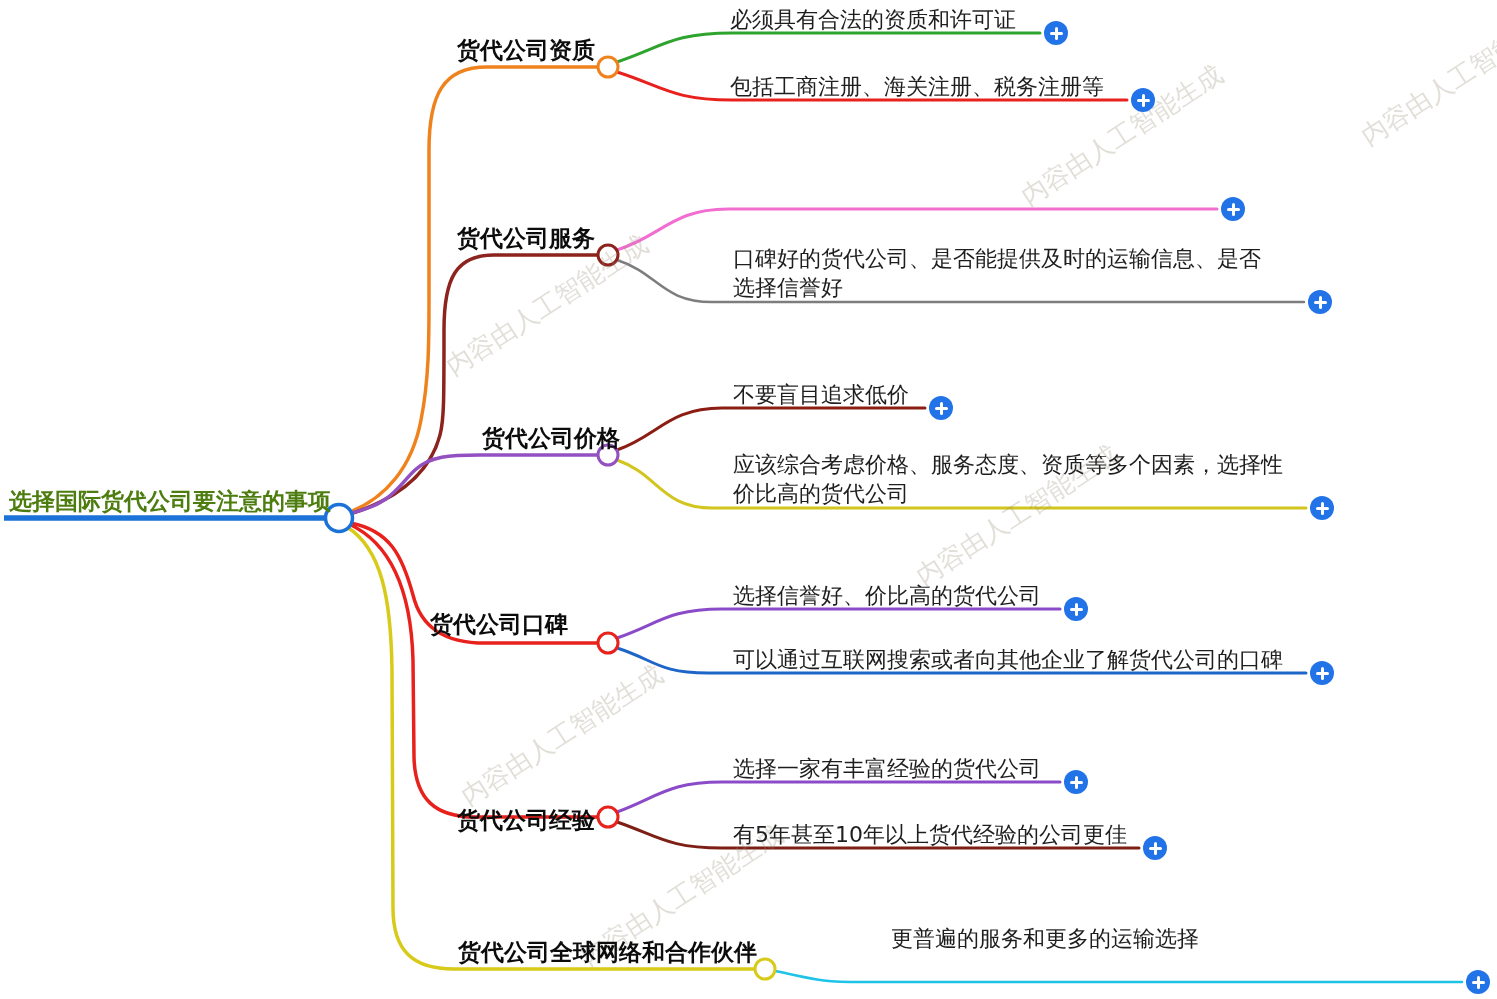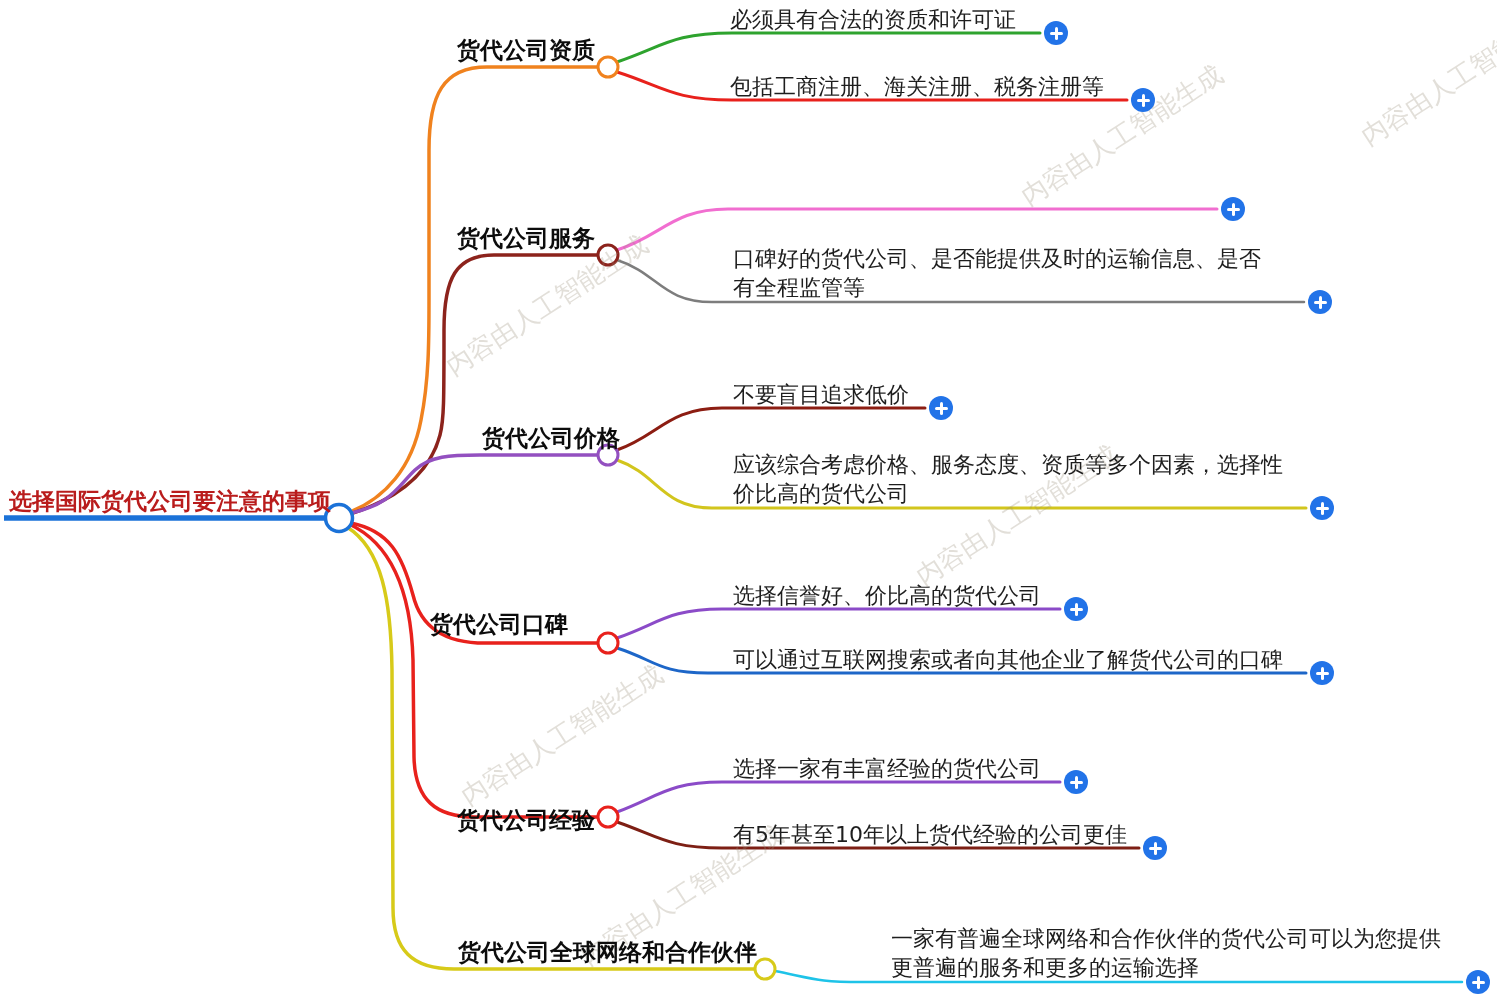--- a/index.html
+++ b/index.html
@@ -3,21 +3,21 @@
 <meta charset="utf-8">
 <style>
   html,body{margin:0;padding:0;background:#fff;}
   .canvas{
     position:relative;width:1497px;height:999px;background:#ffffff;overflow:hidden;
     font-family:"DejaVu Sans","Liberation Sans",sans-serif;
   }
   #diagram-svg{position:absolute;left:0;top:0;}
   .central-label{
     position:absolute;left:9px;top:488px;font-size:23px;font-weight:700;
-    color:#b91c1c;line-height:26px;white-space:nowrap;z-index:3;
+    color:#4d7c0f;line-height:26px;white-space:nowrap;z-index:3;
   }
   .branch-label{
     position:absolute;font-size:23px;font-weight:700;color:#0c0c0c;
     line-height:26px;white-space:nowrap;z-index:3;text-align:right;
   }
   .child-text{
     position:absolute;font-size:22px;color:#1e1e1e;line-height:29px;z-index:3;
   }
   .child-text div{white-space:nowrap;}
   .watermark{
@@ -82,21 +82,21 @@
       <i class="h"></i>
       <i class="v"></i>
     </div>
     <div class="branch-label" style="left: 457px; top: 225px;">货代公司服务</div>
     <div class="plus-btn" style="left: 1221px; top: 197px; background: rgb(34, 115, 232);">
       <i class="h"></i>
       <i class="v"></i>
     </div>
     <div class="child-text" style="left: 733px; top: 244px;">
       <div>口碑好的货代公司、是否能提供及时的运输信息、是否</div>
-      <div>有全程监管等</div>
+      <div>选择信誉好</div>
     </div>
     <div class="plus-btn" style="left: 1308px; top: 290px; background: rgb(34, 115, 232);">
       <i class="h"></i>
       <i class="v"></i>
     </div>
     <div class="branch-label" style="left: 482px; top: 425px;">货代公司价格</div>
     <div class="child-text" style="left: 733px; top: 380px;">
       <div>不要盲目追求低价</div>
     </div>
     <div class="plus-btn" style="left: 929px; top: 396px; background: rgb(34, 115, 232);">
@@ -136,20 +136,19 @@
     </div>
     <div class="child-text" style="left: 733px; top: 820px;">
       <div>有5年甚至10年以上货代经验的公司更佳</div>
     </div>
     <div class="plus-btn" style="left: 1143px; top: 836px; background: rgb(34, 115, 232);">
       <i class="h"></i>
       <i class="v"></i>
     </div>
     <div class="branch-label" style="left: 458px; top: 939px;">货代公司全球网络和合作伙伴</div>
     <div class="child-text" style="left: 891px; top: 924px;">
-      <div>一家有普遍全球网络和合作伙伴的货代公司可以为您提供</div>
       <div>更普遍的服务和更多的运输选择</div>
     </div>
     <div class="plus-btn" style="left: 1466px; top: 970px; background: rgb(34, 115, 232);">
       <i class="h"></i>
       <i class="v"></i>
     </div>
   </div>
 
 </body></html>

